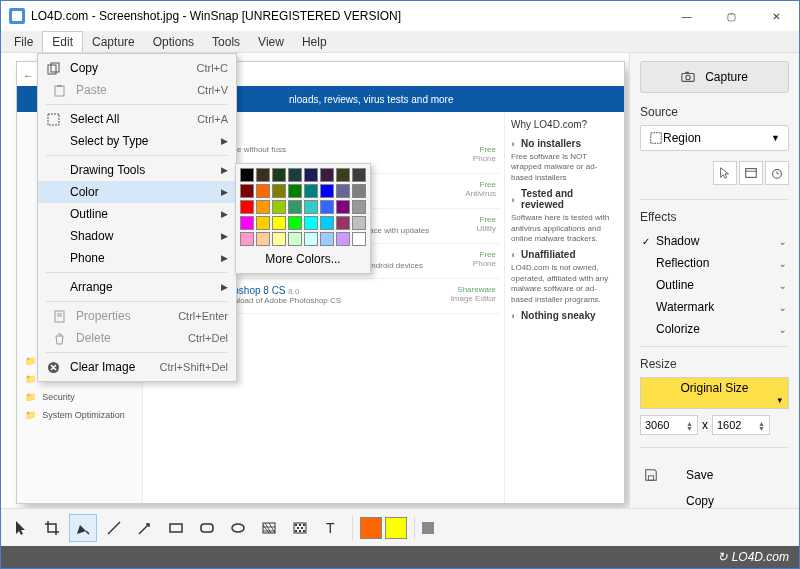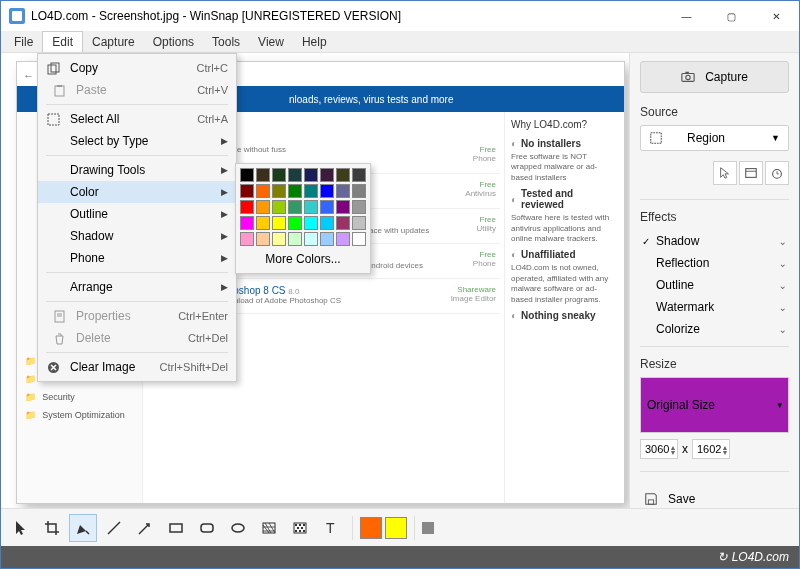--- a/index.html
+++ b/index.html
@@ -56,35 +56,35 @@
 .app-item .app-desc { color: #777; font-size: 8px; line-height: 1.2; }
 .app-item .app-meta { text-align: right; font-size: 8px; color: #6a6; }
 .preview-right { width: 120px; border-left: 1px solid #eee; padding: 4px 6px; font-size: 8px; color: #666; }
 .preview-right h4 { font-size: 10px; color: #333; margin: 3px 0 3px; display: flex; align-items: center; gap: 4px; }
 .preview-right .why-title { font-size: 10px; color: #333; font-weight: normal; padding: 3px 0 5px; }
 .preview-right p { line-height: 1.3; margin-bottom: 5px; }
 
 
 .side-btn { background: #e9e9e9; border: 1px solid #d0d0d0; border-radius: 3px; padding: 8px 0; display: flex; align-items: center; justify-content: center; gap: 10px; margin-bottom: 12px; cursor: pointer; font-size: 12px; }
 .side-section-label { font-size: 12px; color: #333; margin: 6px 0 6px; }
-.source-row { border: 1px solid #d0d0d0; background: #fff; padding: 5px 8px; display: flex; align-items: center; gap: 24px; cursor: pointer; border-radius: 2px; }
+.source-row { border: 1px solid #d0d0d0; background: #fff; padding: 5px 8px; display: flex; align-items: center; gap: 0; cursor: pointer; border-radius: 2px; }
 .source-row .caret { margin-left: auto; font-size: 9px; }
 .icon-row { display: flex; justify-content: flex-end; gap: 2px; margin: 10px 0 14px; }
 .mini-btn { width: 24px; height: 24px; border: 1px solid #d0d0d0; background: #fff; display: flex; align-items: center; justify-content: center; cursor: pointer; font-size: 12px; color: #555; }
 .divider { height: 1px; background: #ddd; margin: 6px 0 10px; }
 .effect-item { display: flex; align-items: center; padding: 4px 2px; cursor: pointer; }
 .effect-item .check { width: 14px; font-size: 10px; }
 .effect-item .eff-label { flex: 1; }
 .effect-item .eff-exp { font-size: 10px; color: #666; }
-.resize-select { width: 100%; border: 1px solid #d0d0d0; background: #a21caf; padding: 20px 6px; font-size: 12px; margin: 4px 0 6px; display: flex; align-items: center; }
+.resize-select { width: 100%; border: 1px solid #d0d0d0; background: #fde047; padding: 3px 6px; font-size: 12px; margin: 4px 0 6px; display: flex; align-items: center; flex-direction: column; }
 .resize-select .caret { margin-left: auto; font-size: 9px; }
 .dim-row { display: flex; align-items: center; gap: 4px; }
-.dim-input { border: 1px solid #d0d0d0; background: #fff; padding: 3px 4px; font-size: 11px; width: 38px; display: flex; align-items: flex-end; }
+.dim-input { border: 1px solid #d0d0d0; background: #fff; padding: 3px 4px; font-size: 11px; width: 58px; display: flex; align-items: flex-end; }
 .dim-input .spinner { margin-left: auto; display: flex; flex-direction: column; line-height: 5px; font-size: 7px; color: #666; }
-.save-row { display: flex; align-items: center; gap: 10px; margin-top: 14px; padding: 6px 4px; cursor: pointer; }
+.save-row { display: flex; align-items: center; gap: 28px; margin-top: 14px; padding: 6px 4px; cursor: pointer; }
 
 
 .toolbar { height: 38px; background: #f5f5f5; border-top: 1px solid #e0e0e0; display: flex; align-items: center; padding: 0 6px; gap: 3px; }
 .tbtn { width: 28px; height: 28px; border: 1px solid transparent; display: flex; align-items: center; justify-content: center; cursor: pointer; }
 .tbtn.active { background: #e0eefb; border: 1px solid #a0c4e8; }
 .tbtn svg { overflow: visible; }
 .tsep { width: 1px; height: 24px; background: #ddd; margin: 0 4px; }
 .color-box { width: 22px; height: 22px; border: 1px solid #888; }
 
 

